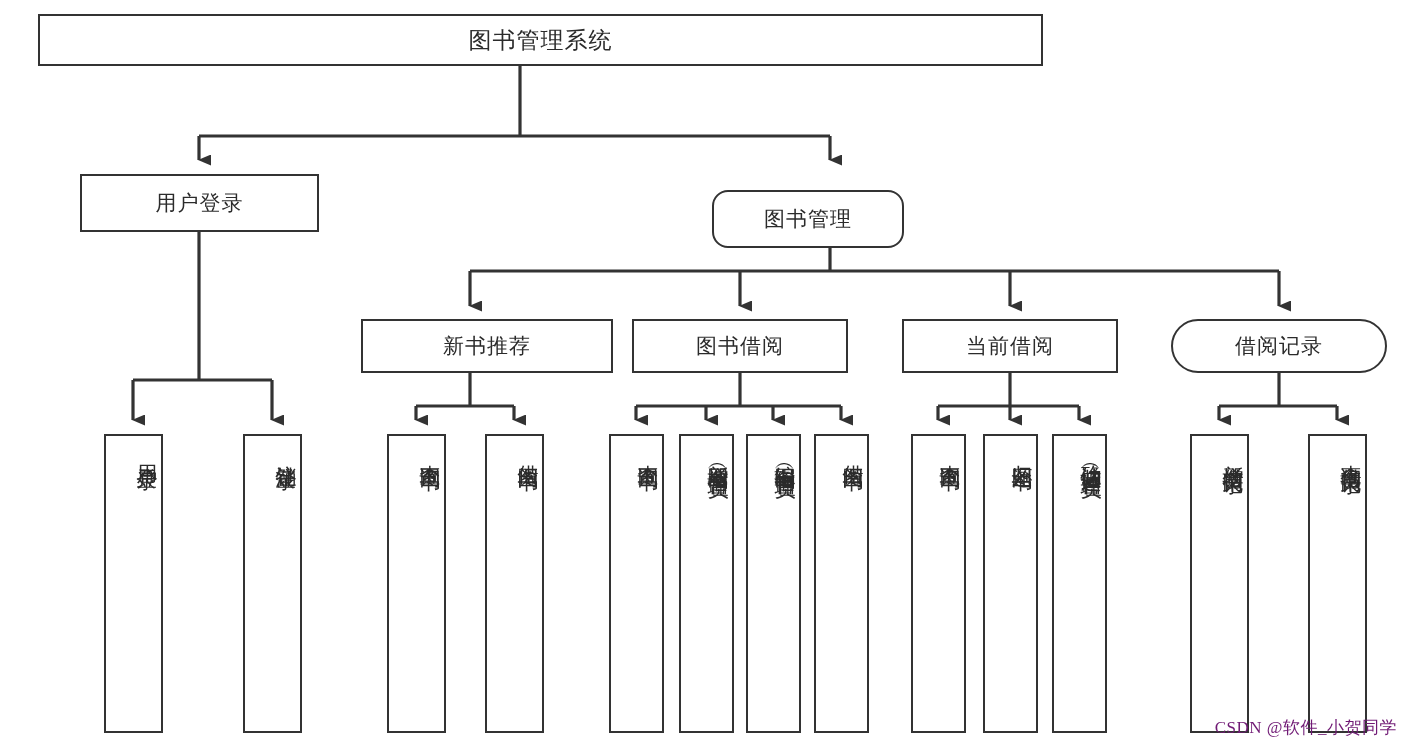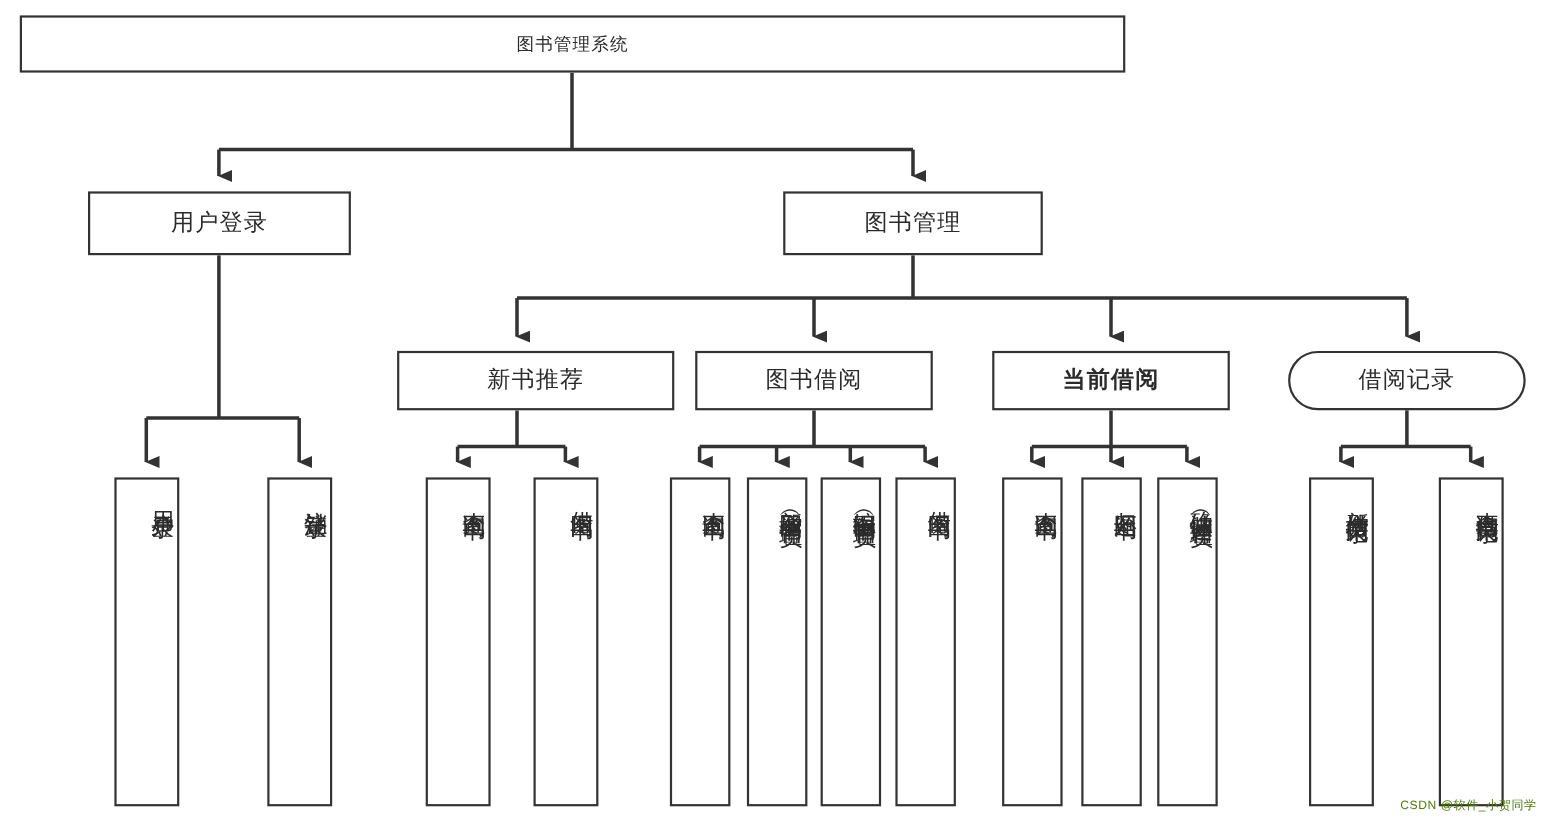--- a/index.html
+++ b/index.html
@@ -35,47 +35,48 @@
     justify-content: center;
     color: #2b2b2b;
     z-index: 2;
   }
   .node.h-node {
     font-size: 21px;
     letter-spacing: 1px;
     line-height: 1.2;
   }
   .node.root-node {
-    font-size: 16px;
+    font-size: 23px;
     letter-spacing: 1px;
+    margin-left: 20px;
   }
   .node.leaf-node {
     font-size: 21px;
     writing-mode: vertical-rl;
     text-orientation: upright;
     letter-spacing: 2px;
     padding-top: 12px;
     align-items: flex-start;
     justify-content: flex-start;
   }
   .leaf-label {
     writing-mode: vertical-rl;
     text-orientation: upright;
     white-space: nowrap;
   }
   #watermark {
     position: absolute;
     right: 8px;
     bottom: 8px;
-    font-size: 11px;
-    color: #4d7c0f;
+    font-size: 17px;
+    color: #701a75;
     letter-spacing: 0.5px;
     z-index: 5;
     white-space: nowrap;
-    font-family: Liberation Sans, sans-serif;
+    font-family: Liberation Serif, serif;
   }
 </style>
 </head>
 <body>
 
 <div id="canvas">
 
   <svg id="svg-layer" viewBox="0 0 1405 747" xmlns="http://www.w3.org/2000/svg">
     <defs>
       <marker id="arrowhead" markerWidth="11" markerHeight="13" refX="5.5" refY="12" orient="auto" markerUnits="userSpaceOnUse">
@@ -127,31 +128,31 @@
     </g>
   </svg>
 
   <div class="node root-node" style="left:18px; top:14px; width:1005px; height:52px;">
     <span>图书管理系统</span>
   </div>
 
   <div class="node h-node" style="left:80px; top:174px; width:239px; height:58px;">
     <span>用户登录</span>
   </div>
-  <div class="node h-node" style="left:712px; top:174px; width:236px; height:58px;">
+  <div class="node h-node" style="left:712px; top:190px; width:192px; height:58px;border-radius:16px;">
     <span>图书管理</span>
   </div>
 
   <div class="node h-node" style="left:361px; top:319px; width:252px; height:54px;">
     <span>新书推荐</span>
   </div>
   <div class="node h-node" style="left:632px; top:319px; width:216px; height:54px;">
     <span>图书借阅</span>
   </div>
-  <div class="node h-node" style="left:902px; top:319px; width:216px; height:54px;font-weight:bold;">
+  <div class="node h-node" style="left:902px; top:319px; width:216px; height:54px;">
     <span>当前借阅</span>
   </div>
   <div class="node h-node" style="left:1171px; top:319px; width:216px; height:54px;border-radius:27px;">
     <span>借阅记录</span>
   </div>
 
   <div class="node leaf-node" style="left:104px; top:434px; width:59px; height:299px;">
     <span class="leaf-label">用户登录</span>
   </div>
   <div class="node leaf-node" style="left:243px; top:434px; width:59px; height:299px;">

